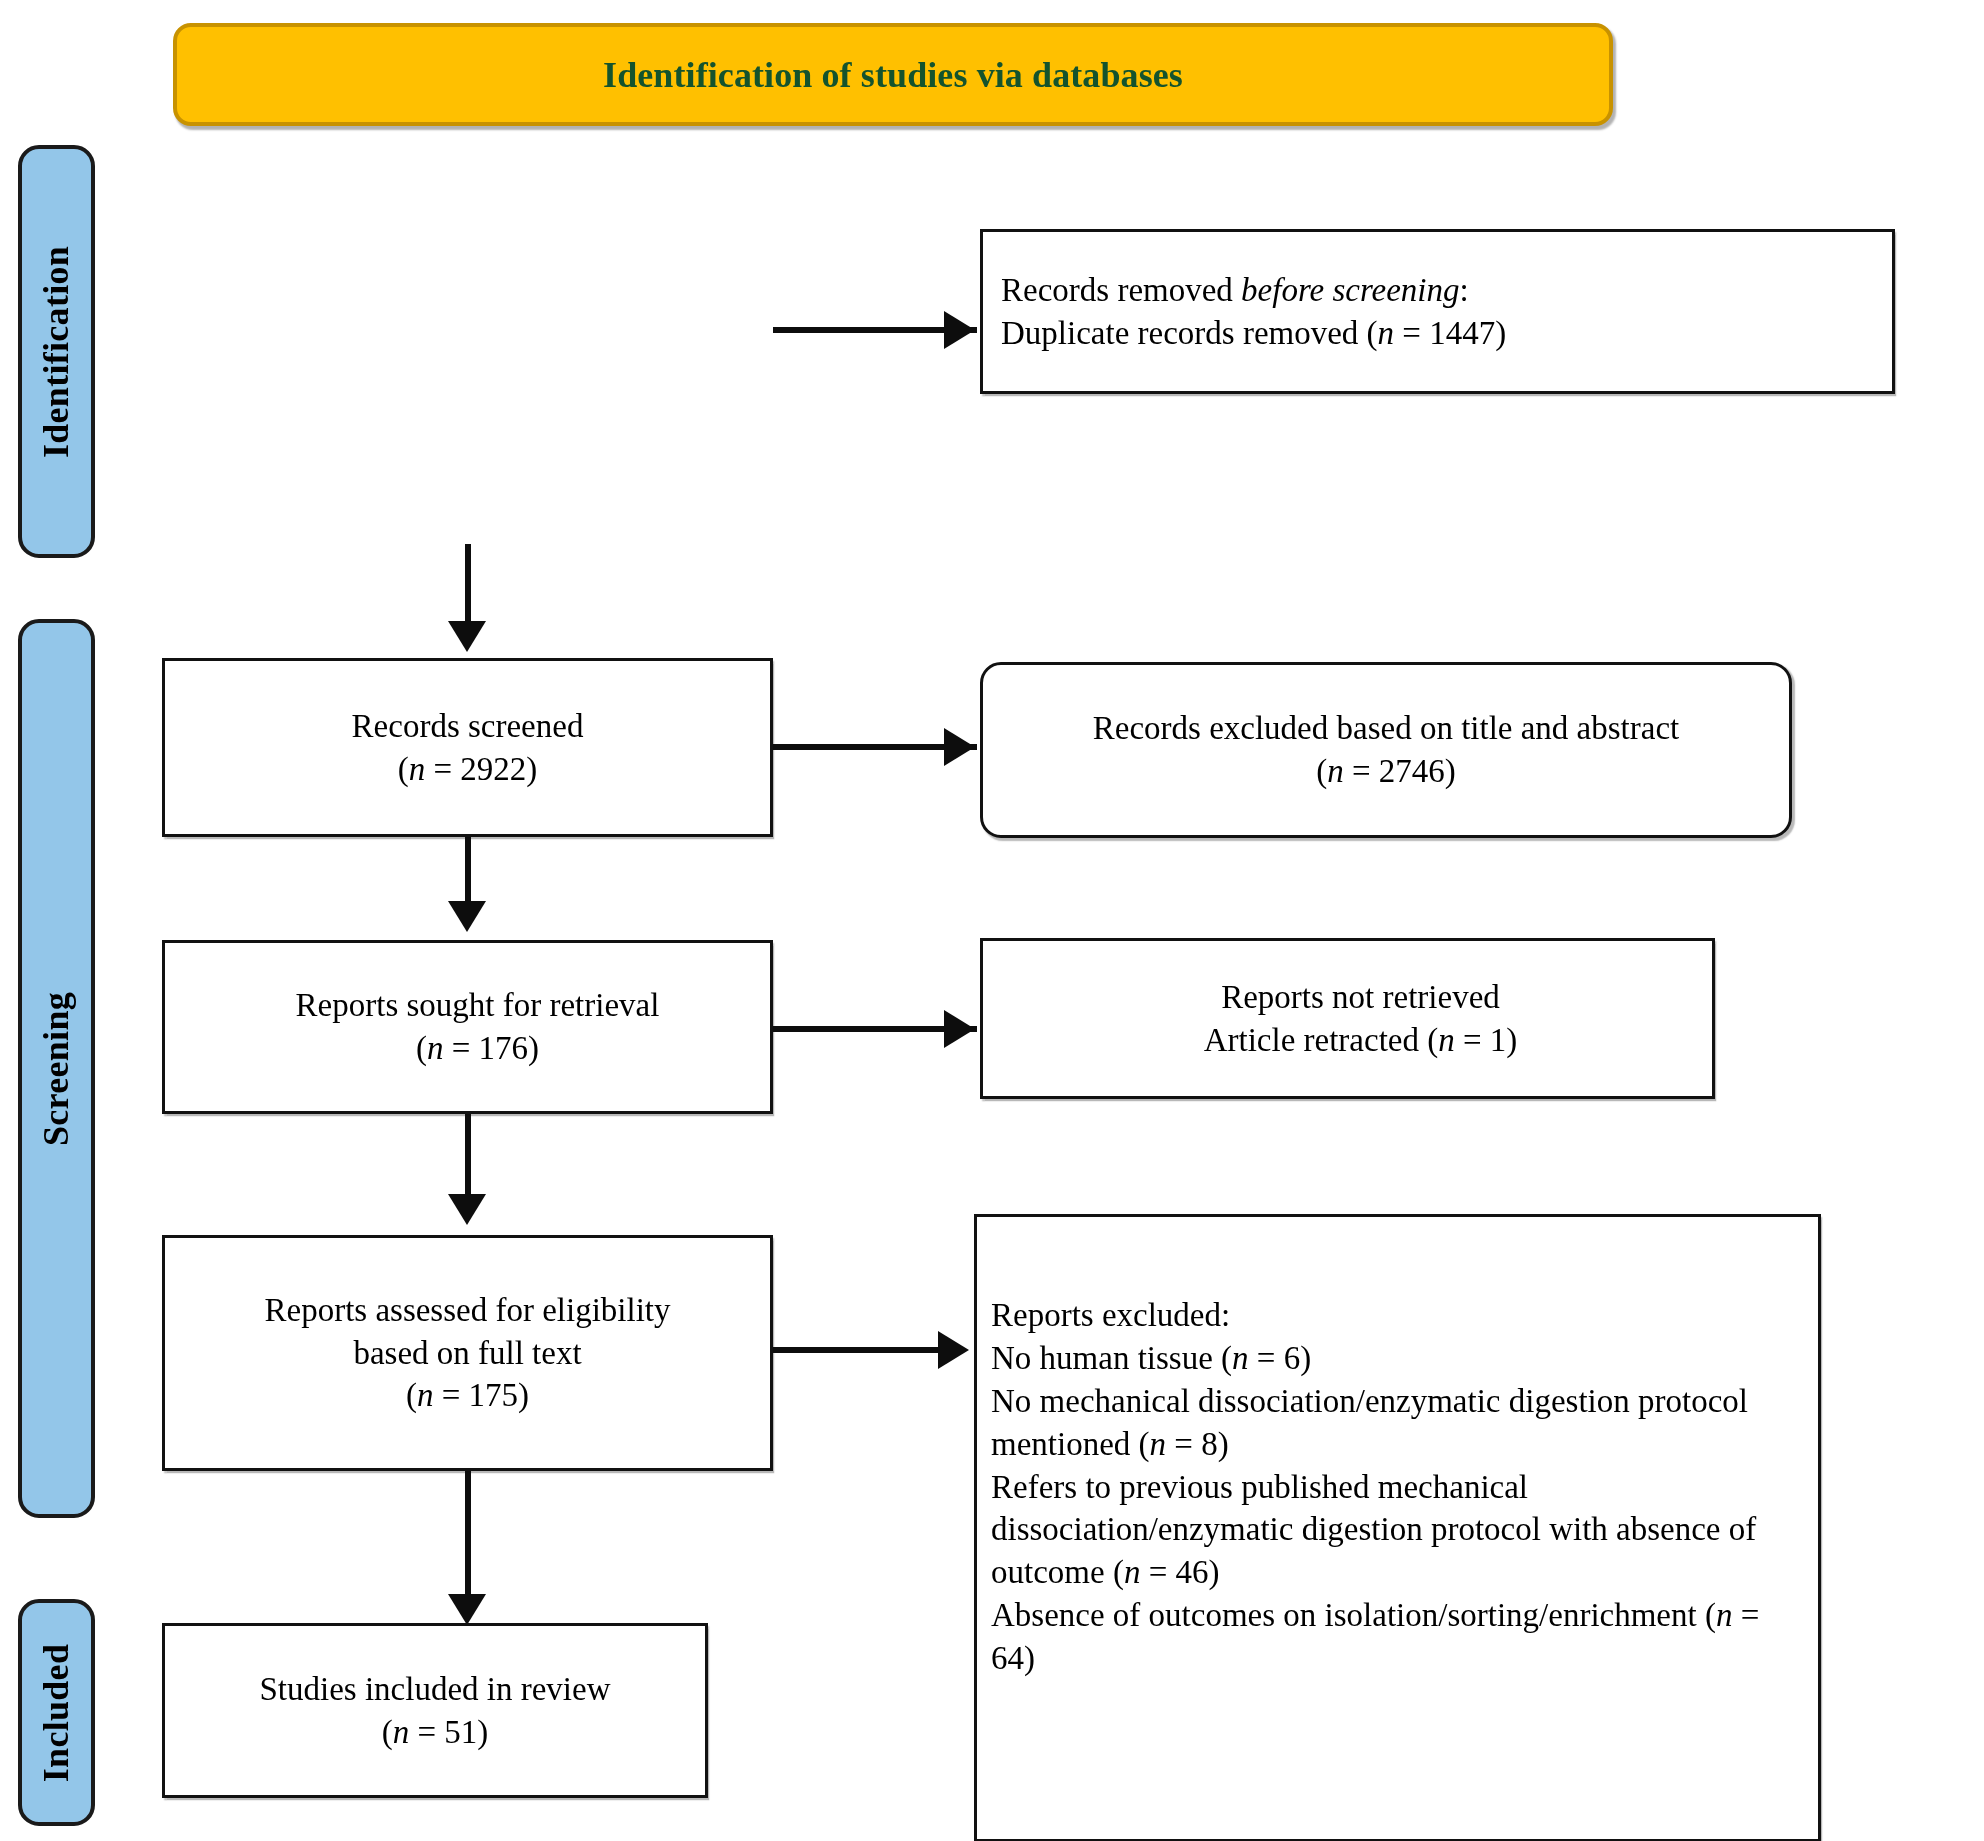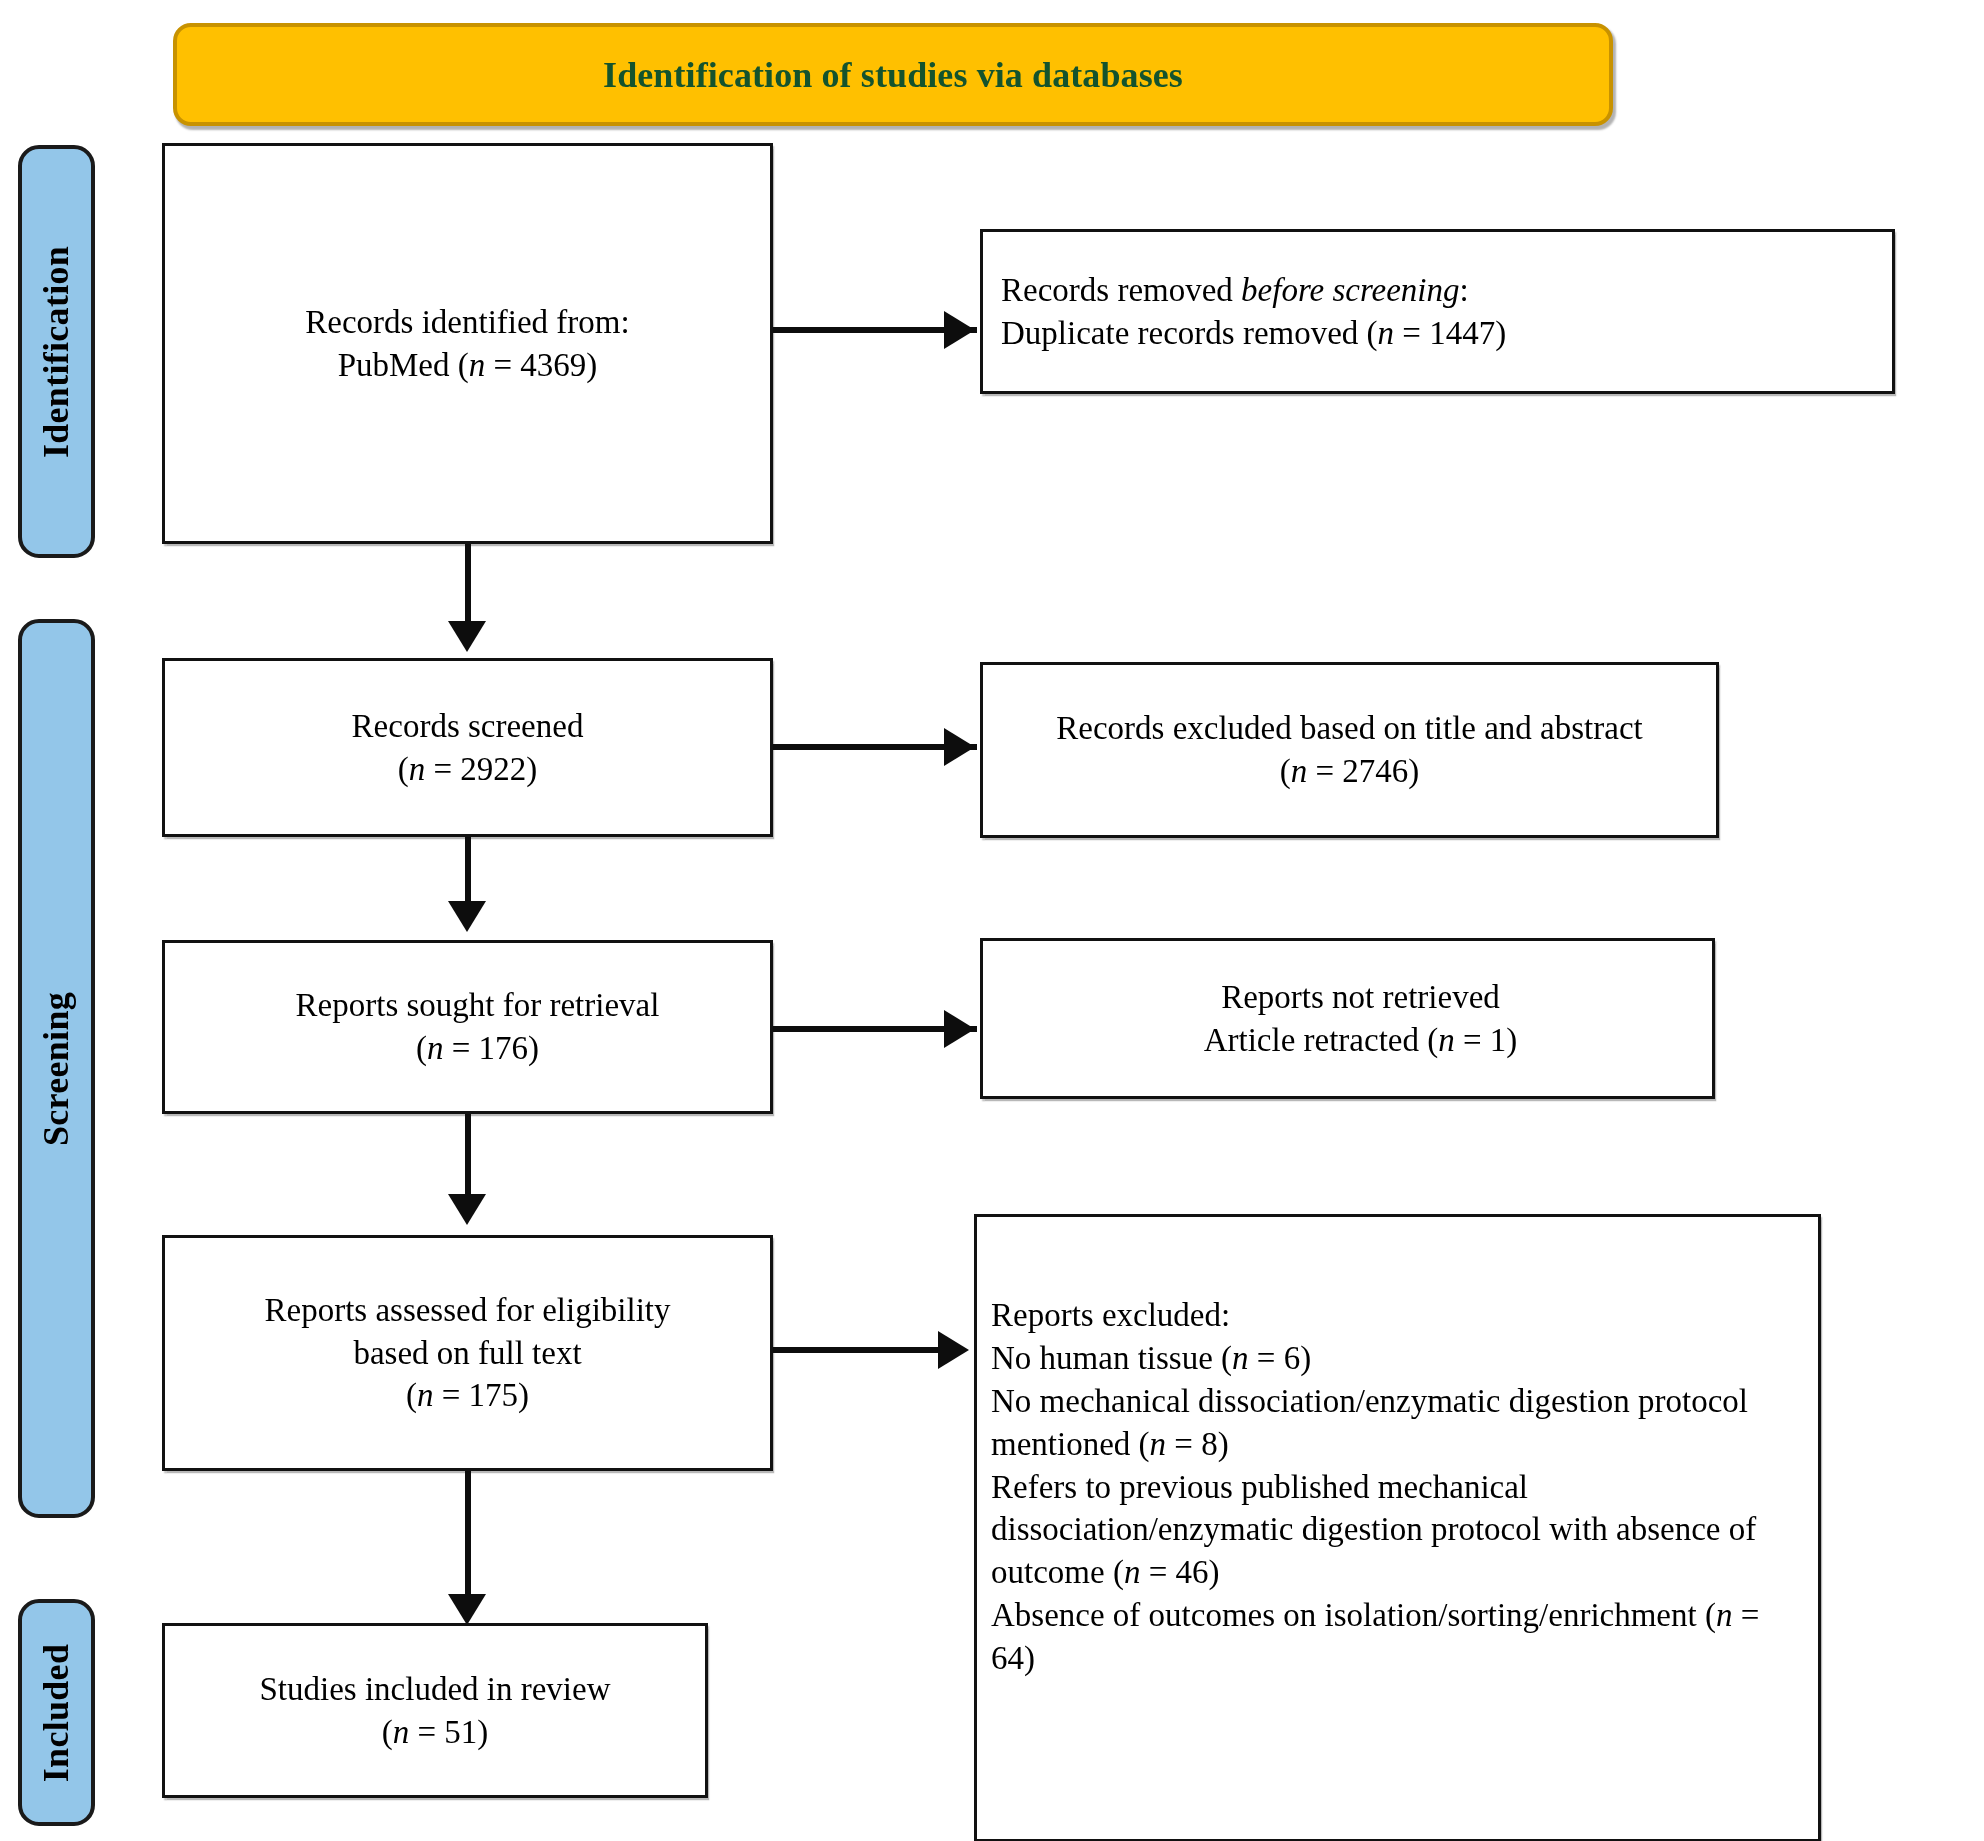--- a/index.html
+++ b/index.html
@@ -104,26 +104,20 @@
   </div>
 
   <div class="rail" style="left:17.5px;top:619px;width:77px;height:899px;">
     <span class="rail-text">Screening</span>
   </div>
 
   <div class="rail" style="left:17.5px;top:1599px;width:77px;height:227px;">
     <span class="rail-text">Included</span>
   </div>
 
-  <div class="box center" style="left:162px;top:143px;width:611px;height:401px;">
-    <div class="box-text">
-      <div>Records identified  from:</div>
-      <div><span>PubMed (</span><span class="ital">n</span><span> = 4369)</span></div>
-    </div>
-  </div>
 
   <div class="hline" style="left:773px;top:327px;width:204px;"></div>
   <div class="arrow-right" style="left:944px;top:311px;"></div>
 
   <div class="box leftalign" style="left:980px;top:229px;width:915px;height:165px;">
     <div class="box-text">
       <div><span>Records removed </span><span class="ital">before screening</span><span>:</span></div>
       <div><span>Duplicate records removed (</span><span class="ital">n</span><span> = 1447)</span></div>
     </div>
   </div>
@@ -134,21 +128,21 @@
   <div class="box center" style="left:162px;top:658px;width:611px;height:179px;">
     <div class="box-text">
       <div>Records screened</div>
       <div><span>(</span><span class="ital">n</span><span> = 2922)</span></div>
     </div>
   </div>
 
   <div class="hline" style="left:773px;top:744px;width:204px;"></div>
   <div class="arrow-right" style="left:944px;top:728px;"></div>
 
-  <div class="box center" style="left:980px;top:662px;width:739px;height:176px;">
+  <div class="box center" style="left:980px;top:662px;width:812px;height:176px;border-radius:21px;">
     <div class="box-text">
       <div>Records excluded based on title and abstract</div>
       <div><span>(</span><span class="ital">n</span><span> = 2746)</span></div>
     </div>
   </div>
 
   <div class="vline" style="left:465px;top:837px;height:70px;"></div>
   <div class="arrow-down" style="left:448px;top:901px;"></div>
 
   <div class="box center" style="left:162px;top:940px;width:611px;height:174px;padding-left:38px;">

